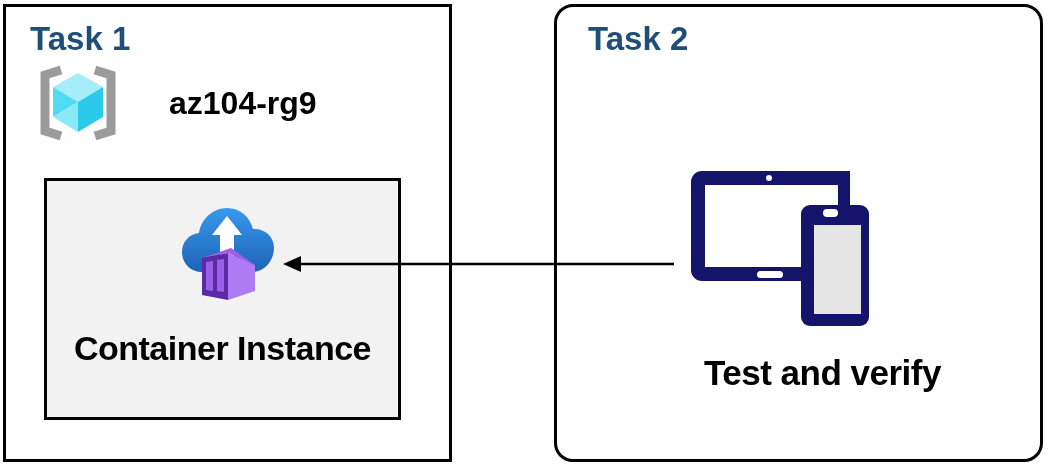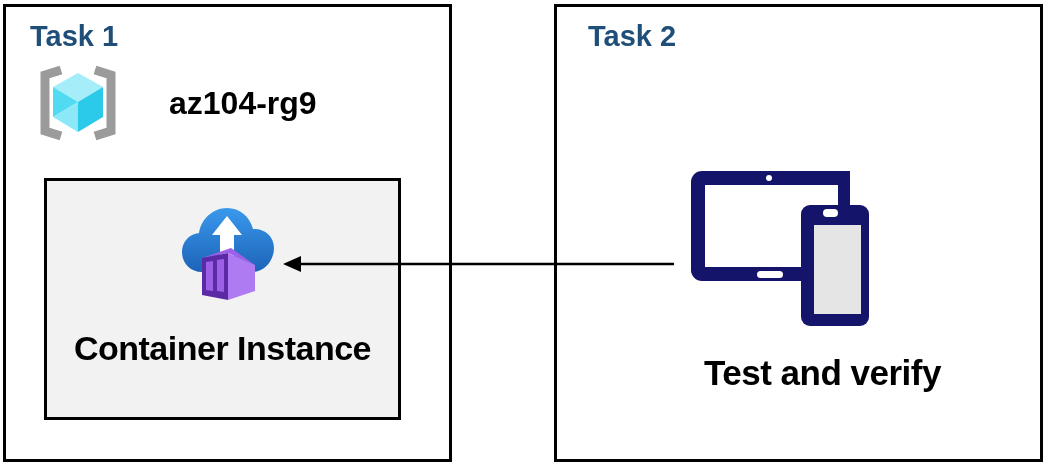--- a/index.html
+++ b/index.html
@@ -10,24 +10,24 @@
     font-family:"Liberation Sans", sans-serif;
     overflow:hidden;
   }
   .task-box{
     position:absolute;
     border:3px solid #000000;
     background:#ffffff;
     box-sizing:border-box;
   }
   .task1-box{left:3px;top:4px;width:449px;height:458px;}
-  .task2-box{left:554px;top:4px;width:489px;height:458px;}
+  .task2-box{left:554px;top:4px;width:489px;height:458px;border-radius:19px;}
   .task-title{
     position:absolute;
-    font-size:29px;font-weight:bold;
+    font-size:33px;font-weight:bold;
     color:#1F4E79;
     letter-spacing:0px;
   }
   .t1-title{left:24px;top:13px;}
   .t2-title{left:31px;top:13px;}
   .rg-row{position:absolute;left:30px;top:58px;height:80px;}
   .rg-icon{position:absolute;left:0px;top:0px;}
   .rg-name{
     position:absolute;left:97px;top:20px;
     font-size:32px;font-weight:bold;color:#000000;white-space:nowrap;margin-left:36px;

